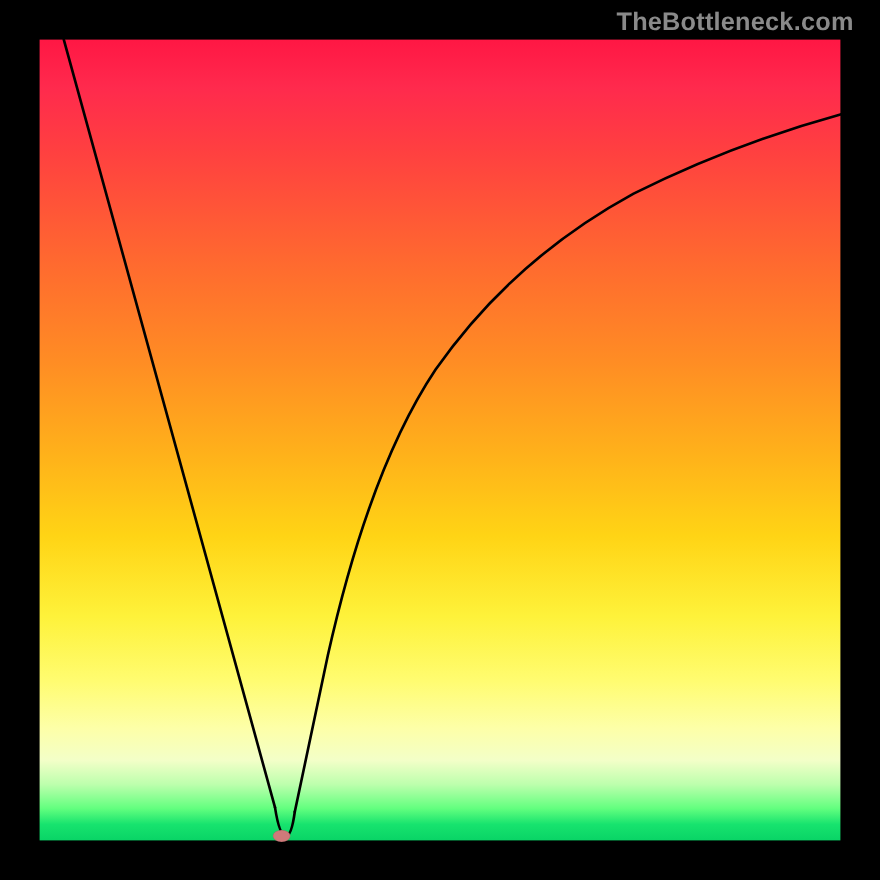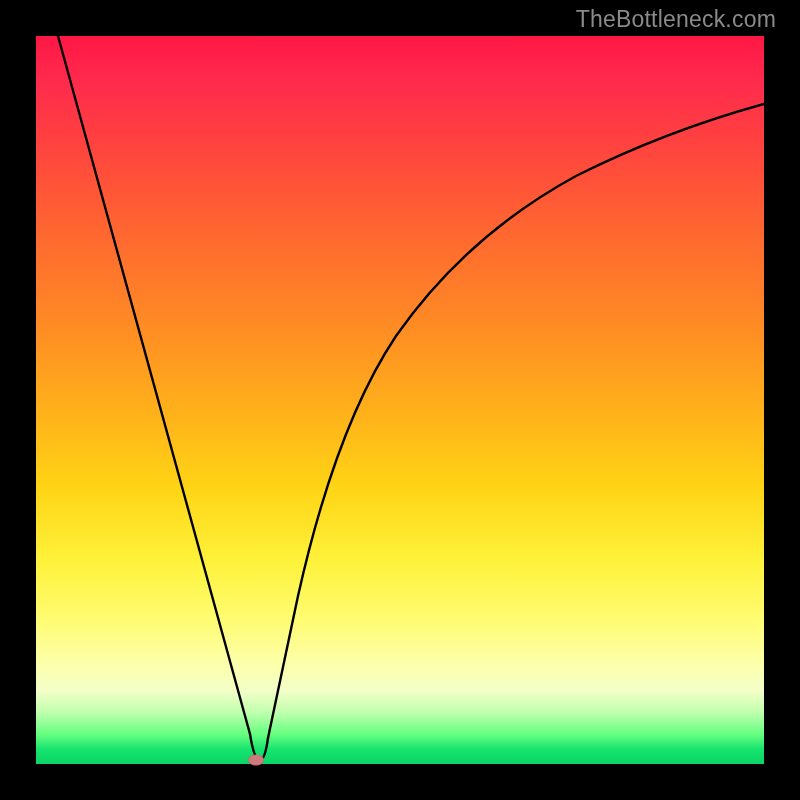--- a/index.html
+++ b/index.html
@@ -43,21 +43,21 @@
       #09d466 100%
     );
   }
   .watermark {
     position: absolute;
     top: 6px;
     right: 24px;
     color: #8a8a8a;
     font-size: 23px;
     letter-spacing: 0.2px;
-    font-weight: 400;
+    font-weight: 700;
     user-select: none;
   }
   svg.curve {
     position: absolute;
     left: 0;
     top: 0;
     width: 728px;
     height: 728px;
     overflow: visible;
   }

